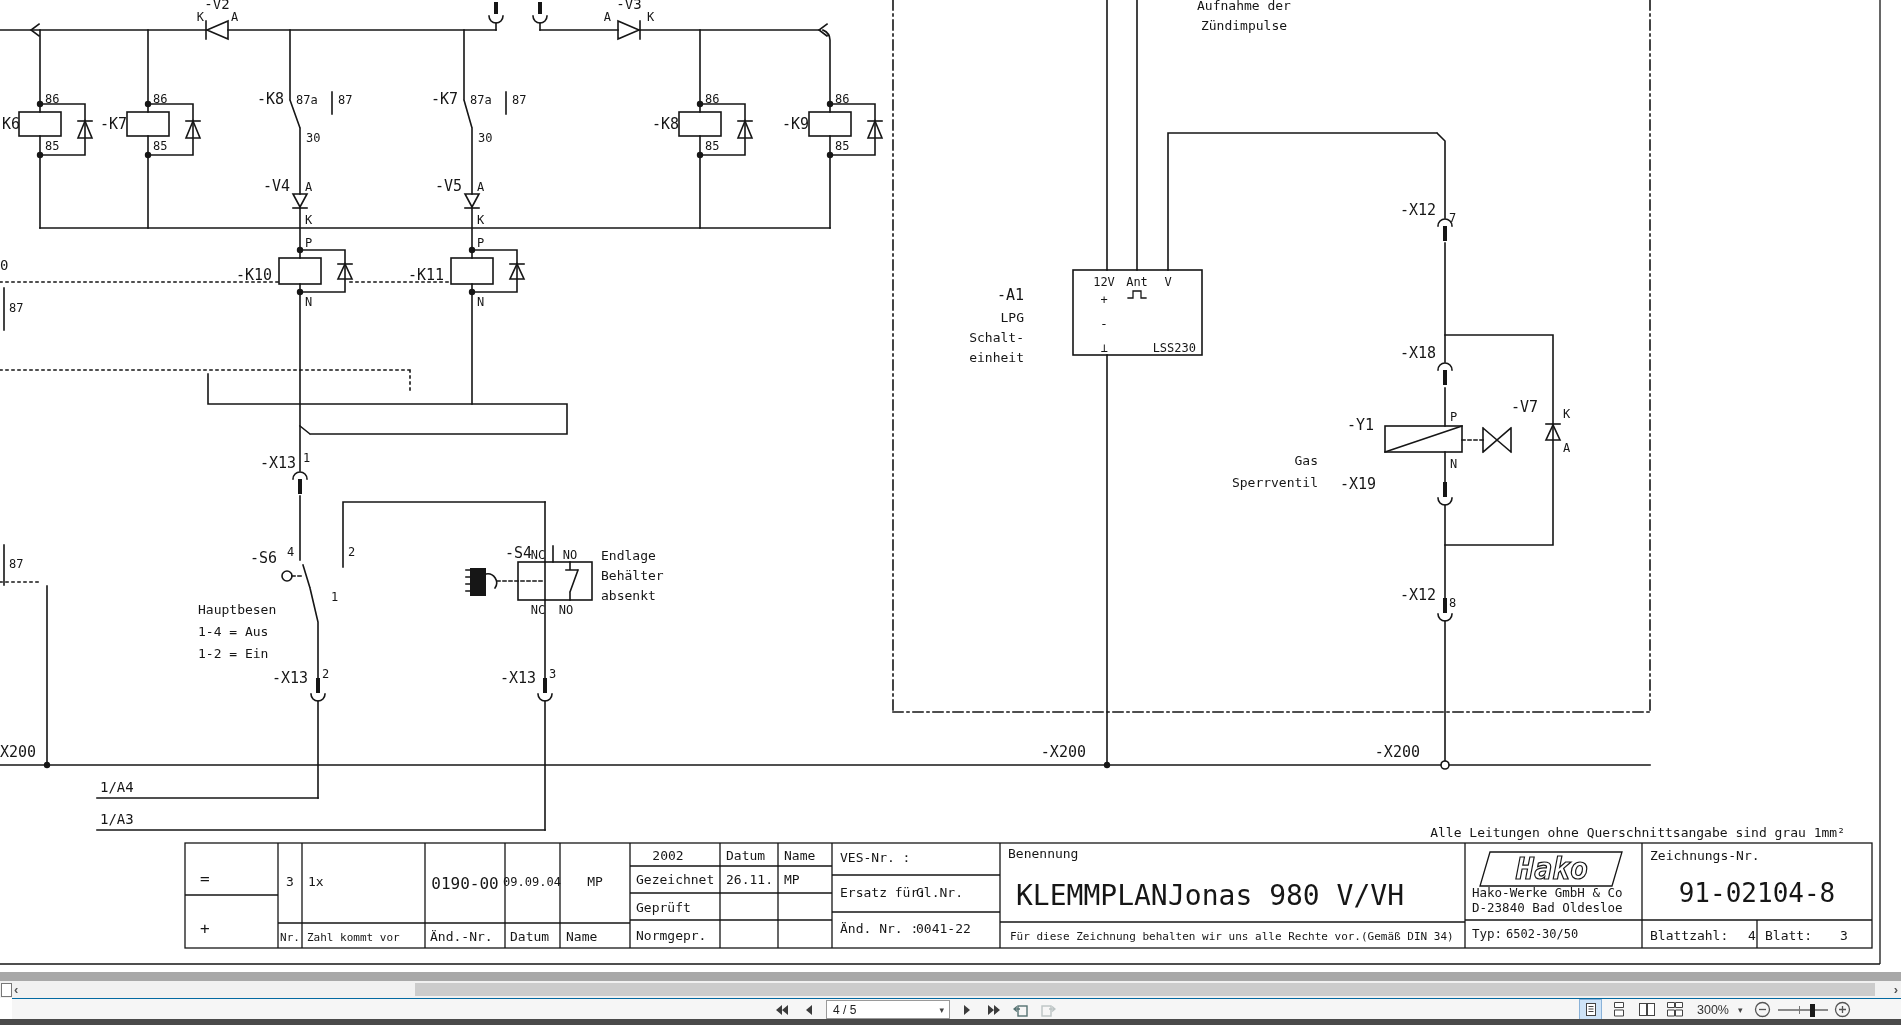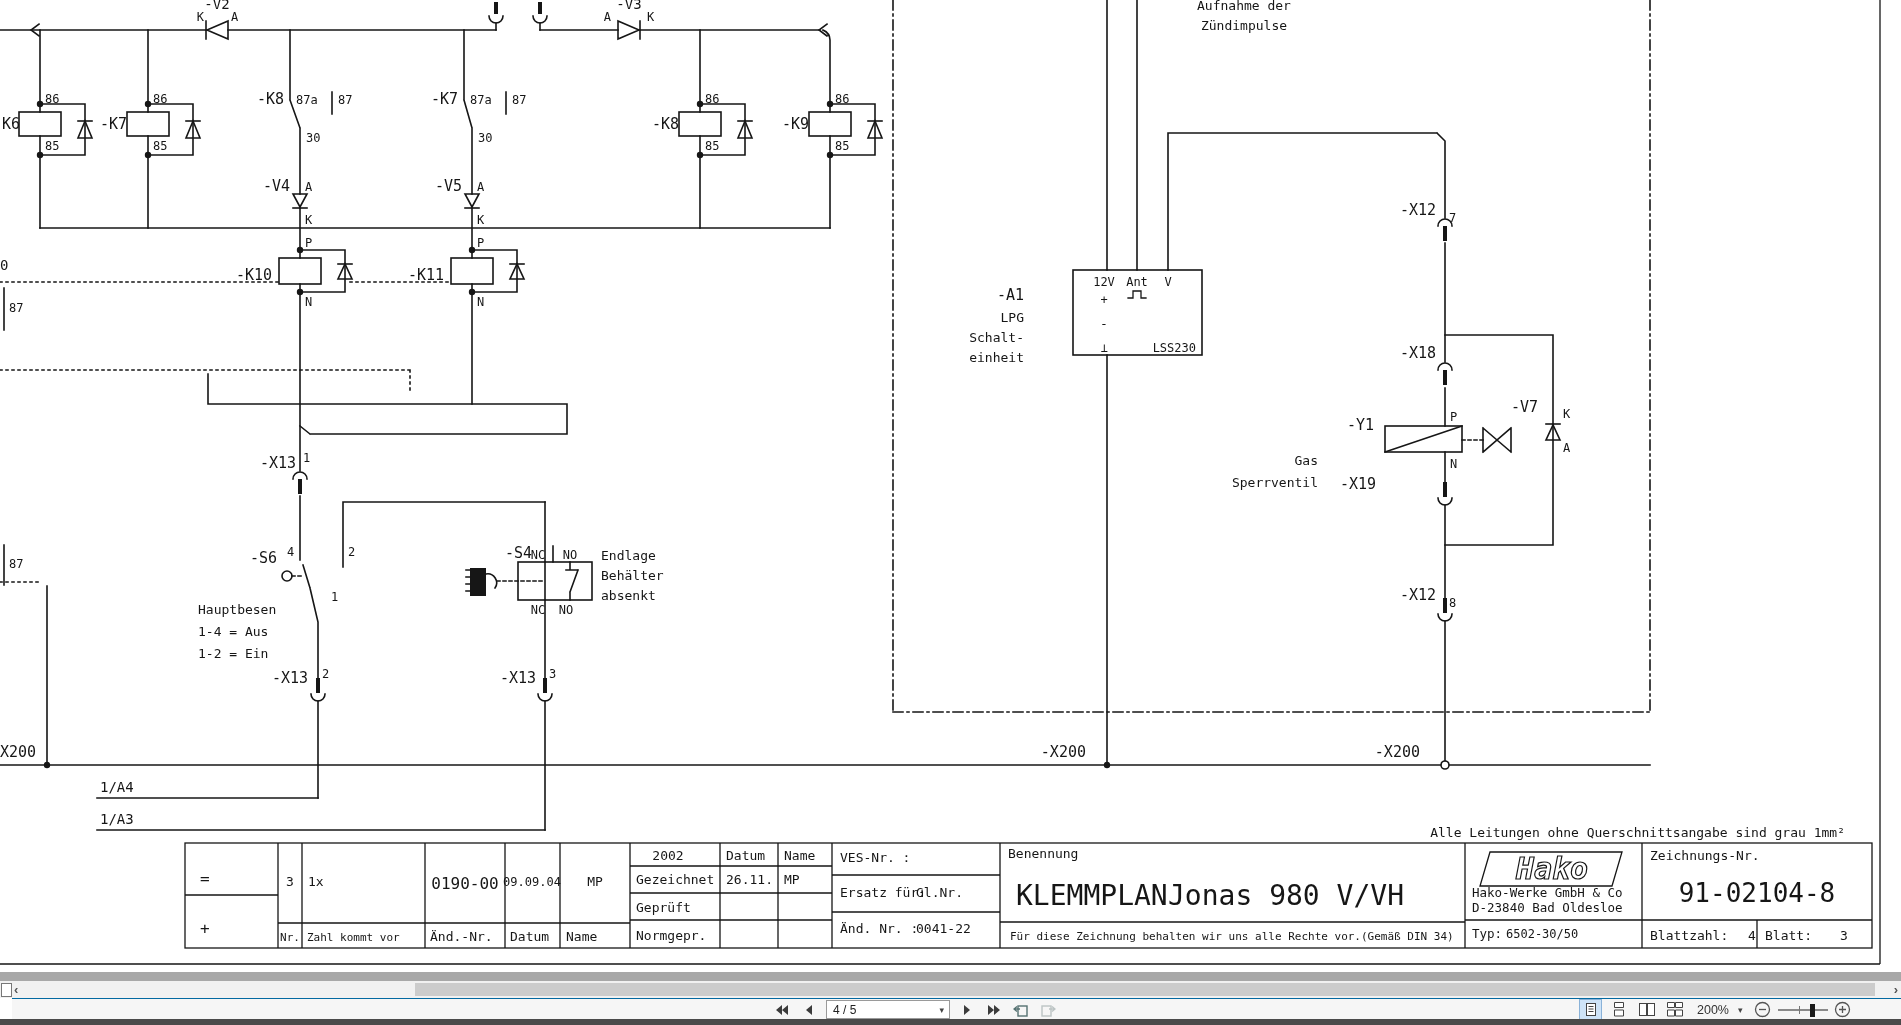--- a/index.html
+++ b/index.html
@@ -459,21 +459,21 @@
         <svg width="18" height="15" viewBox="0 0 18 15">
             <rect x="1.5" y="1.5" width="7" height="12" fill="#fff" stroke="#444"></rect>
             <rect x="9.5" y="1.5" width="7" height="12" fill="#fff" stroke="#444"></rect>
           </svg>
       </span>
       <span class="layout-btn">
         <svg width="18" height="15" viewBox="0 0 18 15">
             <path d="M1.5,0.5 h7 v5 h-7 z M9.5,0.5 h7 v5 h-7 z M1.5,8 h7 v6 h-7 z M9.5,8 h7 v6 h-7 z" fill="#fff" stroke="#444"></path>
           </svg>
       </span>
-      <span class="zoomlabel">200%</span>
+      <span class="zoomlabel">300%</span>
       <span class="caret">▾</span>
       <span class="tb-btn">
         <svg width="17" height="17" viewBox="0 0 17 17">
             <circle cx="8.5" cy="8.5" r="7" fill="none" stroke="#555" stroke-width="1.3"></circle>
             <path d="M5,8.5 h7" stroke="#555" stroke-width="1.3"></path>
           </svg>
       </span>
       <span class="slider">
         <span class="track"></span>
         <span class="tick"></span>

